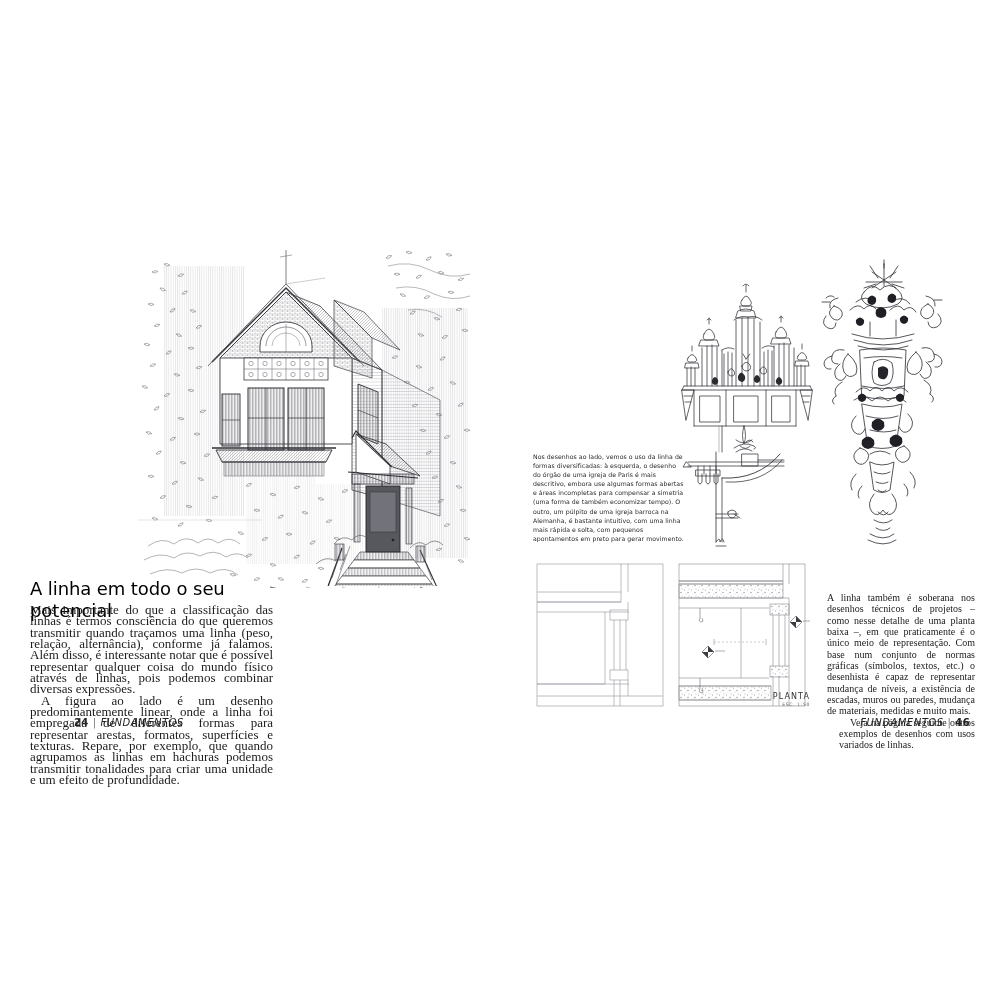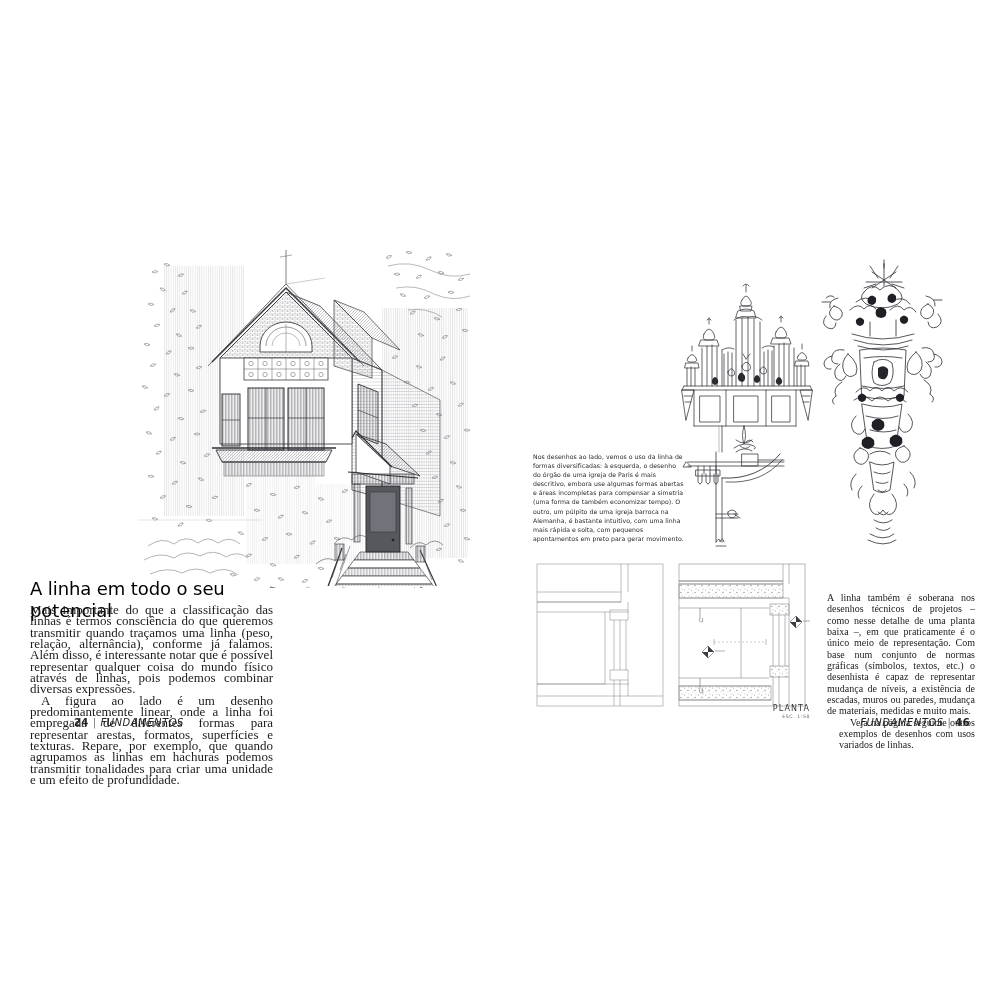--- a/index.html
+++ b/index.html
@@ -141,21 +141,21 @@
   }
   .plan-label {
     position: absolute;
     left: 762px;
     top: 692px;
     font-family: "DejaVu Sans", sans-serif;
     color: #333;
     text-align: right;
     width: 48px;
   }
-  .plan-label .t1 { font-size: 8px; letter-spacing: 1.1px; display: block; margin-top: 12px; }
+  .plan-label .t1 { font-size: 8px; letter-spacing: 1.1px; display: block; }
   .plan-label .t2 { font-size: 4.6px; letter-spacing: 0.6px; display: block; color: #666; margin-top: 1px; }
 </style>
 </head>
 <body>
 
 <div class="spread">
 
   <div class="page page-left">
 
     <div class="house-art">

